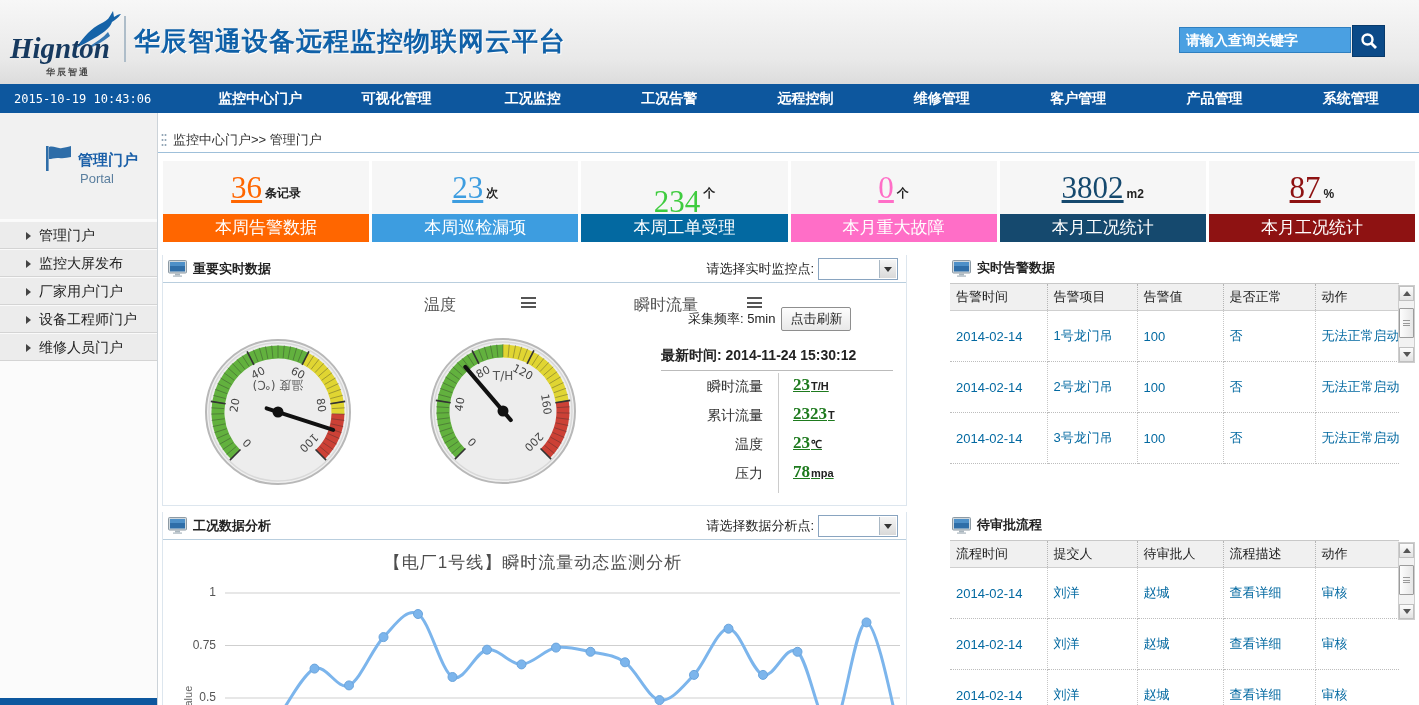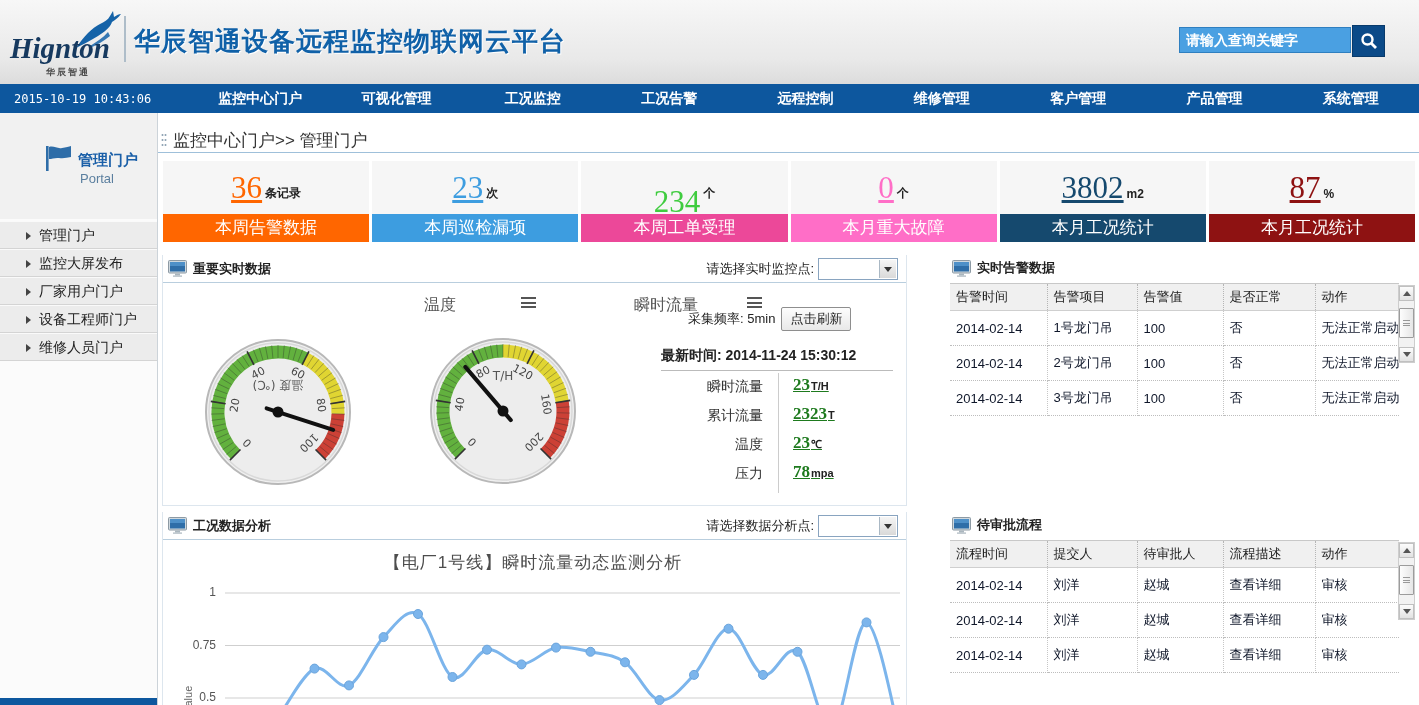--- a/index.html
+++ b/index.html
@@ -37,21 +37,21 @@
   #portal-title{position:absolute;left:78px;top:38px;font-size:15px;font-weight:bold;color:#1a5fa8;}
   #portal-sub{position:absolute;left:80px;top:58px;font-size:13px;color:#5b7f9f;}
   #side-menu{position:absolute;left:0;top:108px;width:157px;}
   .side-item{height:26px;line-height:26px;padding-left:26px;font-size:14px;color:#222;background:#ececec;
     border-top:1px solid #fafafa;border-bottom:1px solid #d4d4d4;cursor:pointer;white-space:nowrap;}
   .side-arrow{display:inline-block;width:0;height:0;border-left:5px solid #444;border-top:4px solid transparent;
     border-bottom:4px solid transparent;margin-right:8px;}
   #footer-strip{position:absolute;left:0;top:698px;width:157px;height:7px;background:#0d579e;}
 
   
-  #breadcrumb{position:absolute;left:161px;top:130px;height:20px;font-size:17px;color:#333;display:flex;align-items:center;}
+  #breadcrumb{position:absolute;left:161px;top:130px;height:20px;font-size:13px;color:#333;display:flex;align-items:center;}
   #breadcrumb-icon{margin-right:6px;}
   #breadcrumb-rule{position:absolute;left:158px;top:152px;width:1261px;height:1px;background:#9fc0da;}
 
   
   #stat-cards{position:absolute;left:163px;top:161px;width:1252px;height:84px;display:flex;gap:3px;}
   .stat-card{flex:1;display:flex;flex-direction:column;cursor:pointer;}
   .stat-top{height:53px;background:#f6f6f6;display:flex;align-items:center;justify-content:center;}
   .stat-value{font-family:"Liberation Serif","DejaVu Serif",serif;font-size:31px;text-decoration:underline;line-height:1;}
   .stat-unit{font-size:12px;color:#222;margin-left:3px;margin-top:12px;font-weight:bold;}
   .stat-bar{height:28px;line-height:28px;text-align:center;color:#fff;font-size:17px;}
@@ -97,21 +97,21 @@
   #ylabel{position:absolute;left:182px;top:712px;transform:rotate(-90deg);transform-origin:0 0;
     font-size:11px;color:#666;white-space:nowrap;}
 
   
   #sec-alarm{left:950px;top:255px;width:466px;}
   #sec-approval{left:950px;top:512px;width:466px;}
   .rt-head{height:26px;display:flex;align-items:center;padding-left:2px;}
   .rt-table{width:449px;border-collapse:collapse;table-layout:fixed;font-size:13px;margin-top:2px;}
   .rt-table th{background:#f0f0f0;border-top:1px solid #c8c8c8;border-bottom:1px solid #cfcfcf;
     font-weight:normal;text-align:left;padding:4px 6px;color:#222;border-right:1px dotted #b5b5b5;}
-  .rt-table td{padding:8px 6px;border-bottom:1px dotted #bdbdbd;border-right:1px dotted #c6c6c6;color:#0f172a;white-space:nowrap;overflow:hidden;}
+  .rt-table td{padding:16px 6px;border-bottom:1px dotted #bdbdbd;border-right:1px dotted #c6c6c6;color:#0369a1;white-space:nowrap;overflow:hidden;}
   .rt-table th:last-child,.rt-table td:last-child{border-right:none;}
   .vscroll{position:absolute;right:1px;top:30px;width:15px;height:76px;background:#f2f2f2;border:1px solid #cdcdcd;}
   .vs-btn{position:absolute;left:0;width:13px;height:13px;background:linear-gradient(#fcfcfc,#e2e2e2);
     border:1px solid #c0c0c0;display:flex;align-items:center;justify-content:center;cursor:pointer;}
   .vs-up{top:0;} .vs-down{bottom:0;}
   .vs-thumb{position:absolute;left:0;top:22px;width:13px;height:28px;background:linear-gradient(90deg,#fdfdfd,#e6e6e6);
     border:1px solid #9c9c9c;border-radius:1px;cursor:grab;display:flex;flex-direction:column;align-items:center;justify-content:center;gap:1.5px;}
   .vs-thumb i{display:block;width:7px;height:1px;background:#999;}
   .tri-up{width:0;height:0;border-bottom:5px solid #555;border-left:4px solid transparent;border-right:4px solid transparent;}
   .tri-down{width:0;height:0;border-top:5px solid #555;border-left:4px solid transparent;border-right:4px solid transparent;}
@@ -201,21 +201,21 @@
           <span class="stat-value" style="color: rgb(61, 157, 224);">23</span>
           <span class="stat-unit">次</span>
         </div>
       <div class="stat-bar" style="background: rgb(61, 157, 224);">本周巡检漏项</div>
     </div>
     <div class="stat-card">
       <div class="stat-top">
           <span class="stat-value" style="color: rgb(63, 204, 63); margin-top: 28px;">234</span>
           <span class="stat-unit">个</span>
         </div>
-      <div class="stat-bar" style="background: #ec4899;">本周工单受理</div>
+      <div class="stat-bar" style="background: #0369a1;">本周工单受理</div>
     </div>
     <div class="stat-card">
       <div class="stat-top">
           <span class="stat-value" style="color: rgb(255, 110, 199);">0</span>
           <span class="stat-unit">个</span>
         </div>
       <div class="stat-bar" style="background: rgb(255, 110, 199);">本月重大故障</div>
     </div>
     <div class="stat-card">
       <div class="stat-top">

